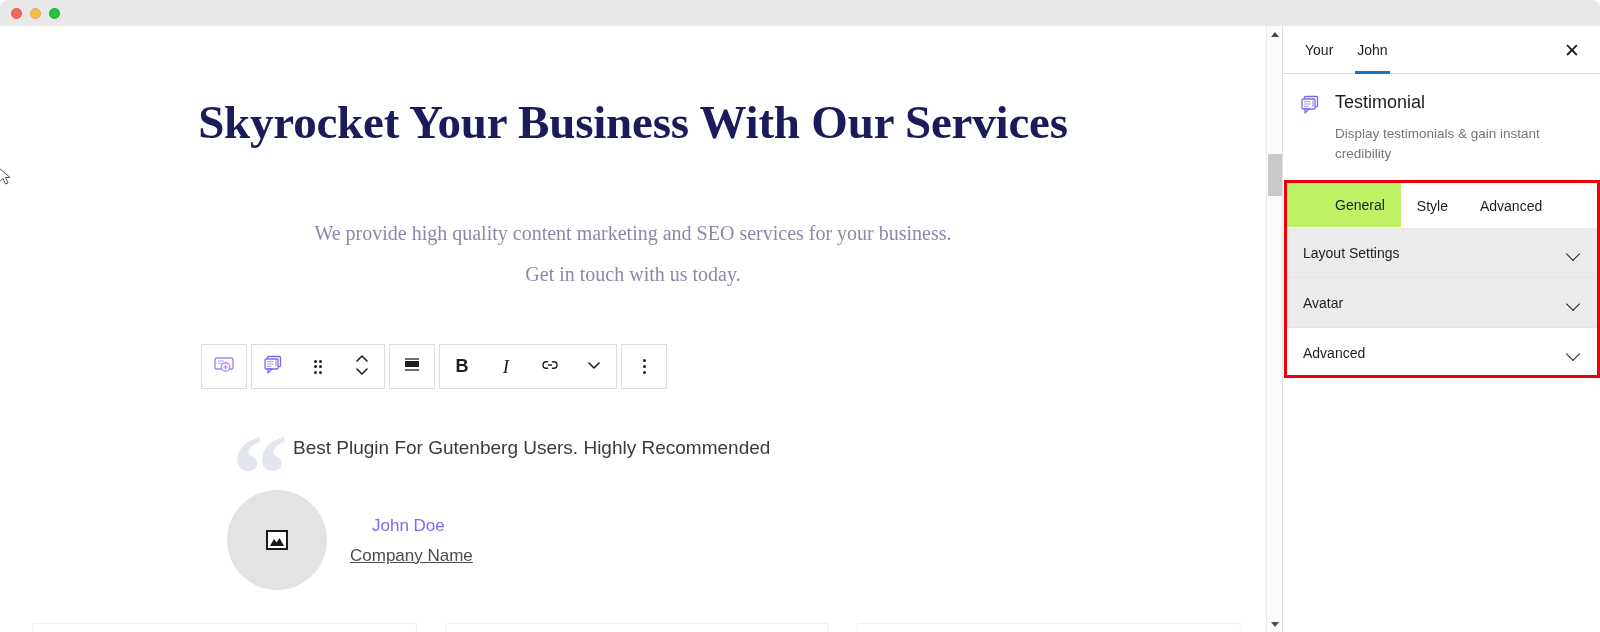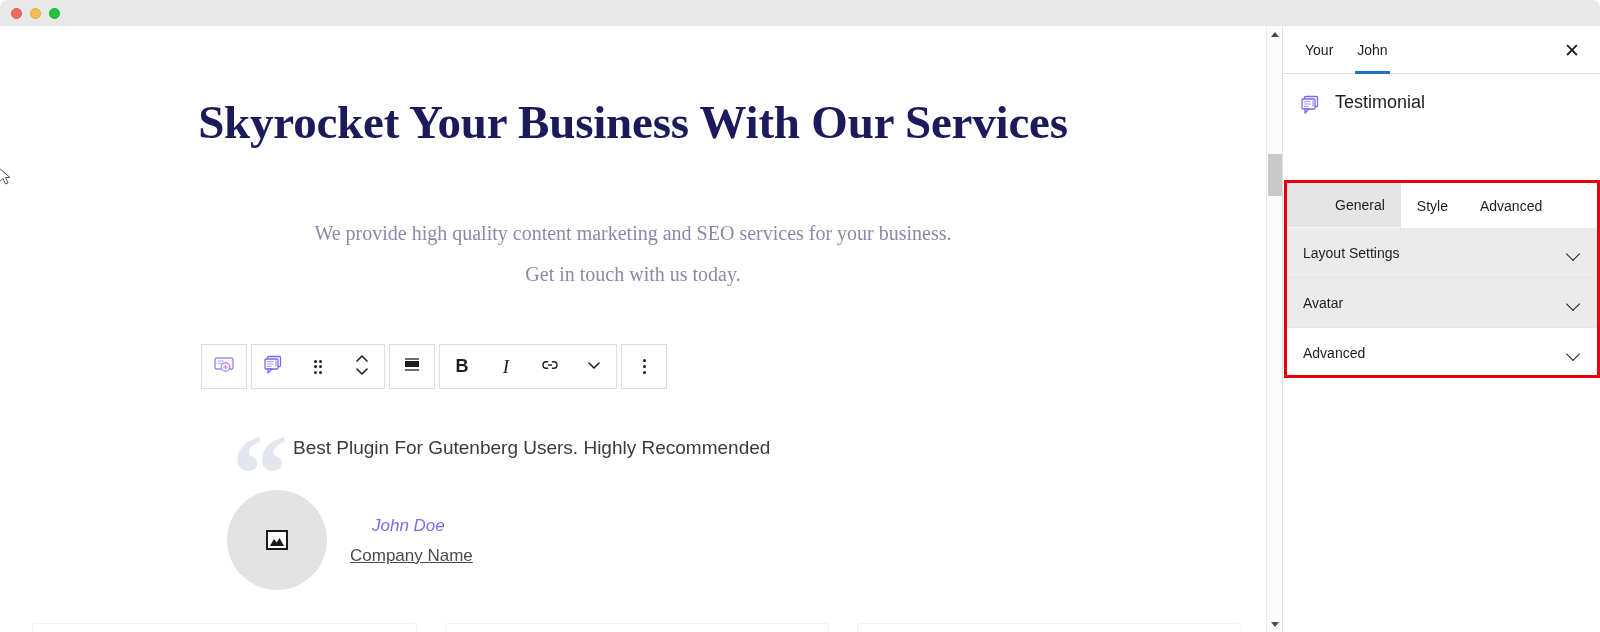--- a/index.html
+++ b/index.html
@@ -109,21 +109,21 @@
     position:relative;
     display:block;
   }
   .avatar-ph::after{
     content:""; position:absolute; left:2px; bottom:2px; right:2px; height:9px;
     background:#1a1a1a;
     clip-path: polygon(0% 100%, 28% 22%, 48% 62%, 68% 10%, 100% 100%);
   }
   .author {
     position:absolute; left:372px; top:490px;
-    font-size:17px; color:#7b6bf0;font-style:italic;
+    font-size:17px; color:#7b6bf0;
   }
   .company {
     position:absolute; left:350px; top:520px;
     font-size:17px; color:#4a4a52;text-decoration:underline;
   }
 
   
   .ghost-cards { position:absolute; left:32px; top:597px; width:1210px; display:flex; gap:28px; }
   .ghost-card { flex:1; height:30px; border:1px solid #eef1fa; border-bottom:none; border-radius:3px 3px 0 0; background:#fff;}
 
@@ -195,21 +195,21 @@
     position:absolute; left:4px; top:157px;
     width:310px; height:45px;
     display:flex; align-items:stretch;
     background:#fff;
   }
   .ptab {
     display:flex; align-items:center; justify-content:center;
     padding:0 16px; font-size:14px; color:#1e1e1e; cursor:pointer;
     background:#fff;
   }
-  .ptab.active { background:#e5e5e5; border-bottom:1px solid #f4f4f4;padding-left:48px; }
+  .ptab.active { background:#bef264; border-bottom:1px solid #f4f4f4;padding-left:48px; }
 
   .accordion { position:absolute; left:4px; top:202px; width:310px; }
   .acc-row {
     height:50px; display:flex; align-items:center; justify-content:space-between;
     padding:0 16px;
     font-size:14px; color:#1e1e1e;
     cursor:pointer;
     border-bottom:1px solid #e4e4e4;
     background:#ebebeb;
   }
@@ -391,20 +391,21 @@
           <rect x="3" y="6" width="13" height="10" rx="1" fill="#fff" stroke="#7b6bf0" stroke-width="1.3"></rect>
           <path d="M6 16 L6 20 L10 16 Z" fill="#fff" stroke="#7b6bf0" stroke-width="1.3" stroke-linejoin="round"></path>
           <line x1="5" y1="8.6" x2="11.5" y2="8.6" stroke="#a9a0f6" stroke-width="1.1"></line>
           <line x1="5" y1="11" x2="11.5" y2="11" stroke="#a9a0f6" stroke-width="1.1"></line>
           <line x1="5" y1="13.4" x2="9.5" y2="13.4" stroke="#a9a0f6" stroke-width="1.1"></line>
           <rect x="13" y="7.5" width="2.2" height="6" fill="#c4b9fb"></rect>
         </svg>
       </span>
       <div>
         <div class="bi-title">Testimonial</div>
+        <div class="bi-desc">Display testimonials &amp; gain instant credibility</div>
       </div>
     </div>
 
     <div class="panel-tabs">
       <div class="ptab active">General</div>
       <div class="ptab">Style</div>
       <div class="ptab">Advanced</div>
     </div>
 
     <div class="accordion">

